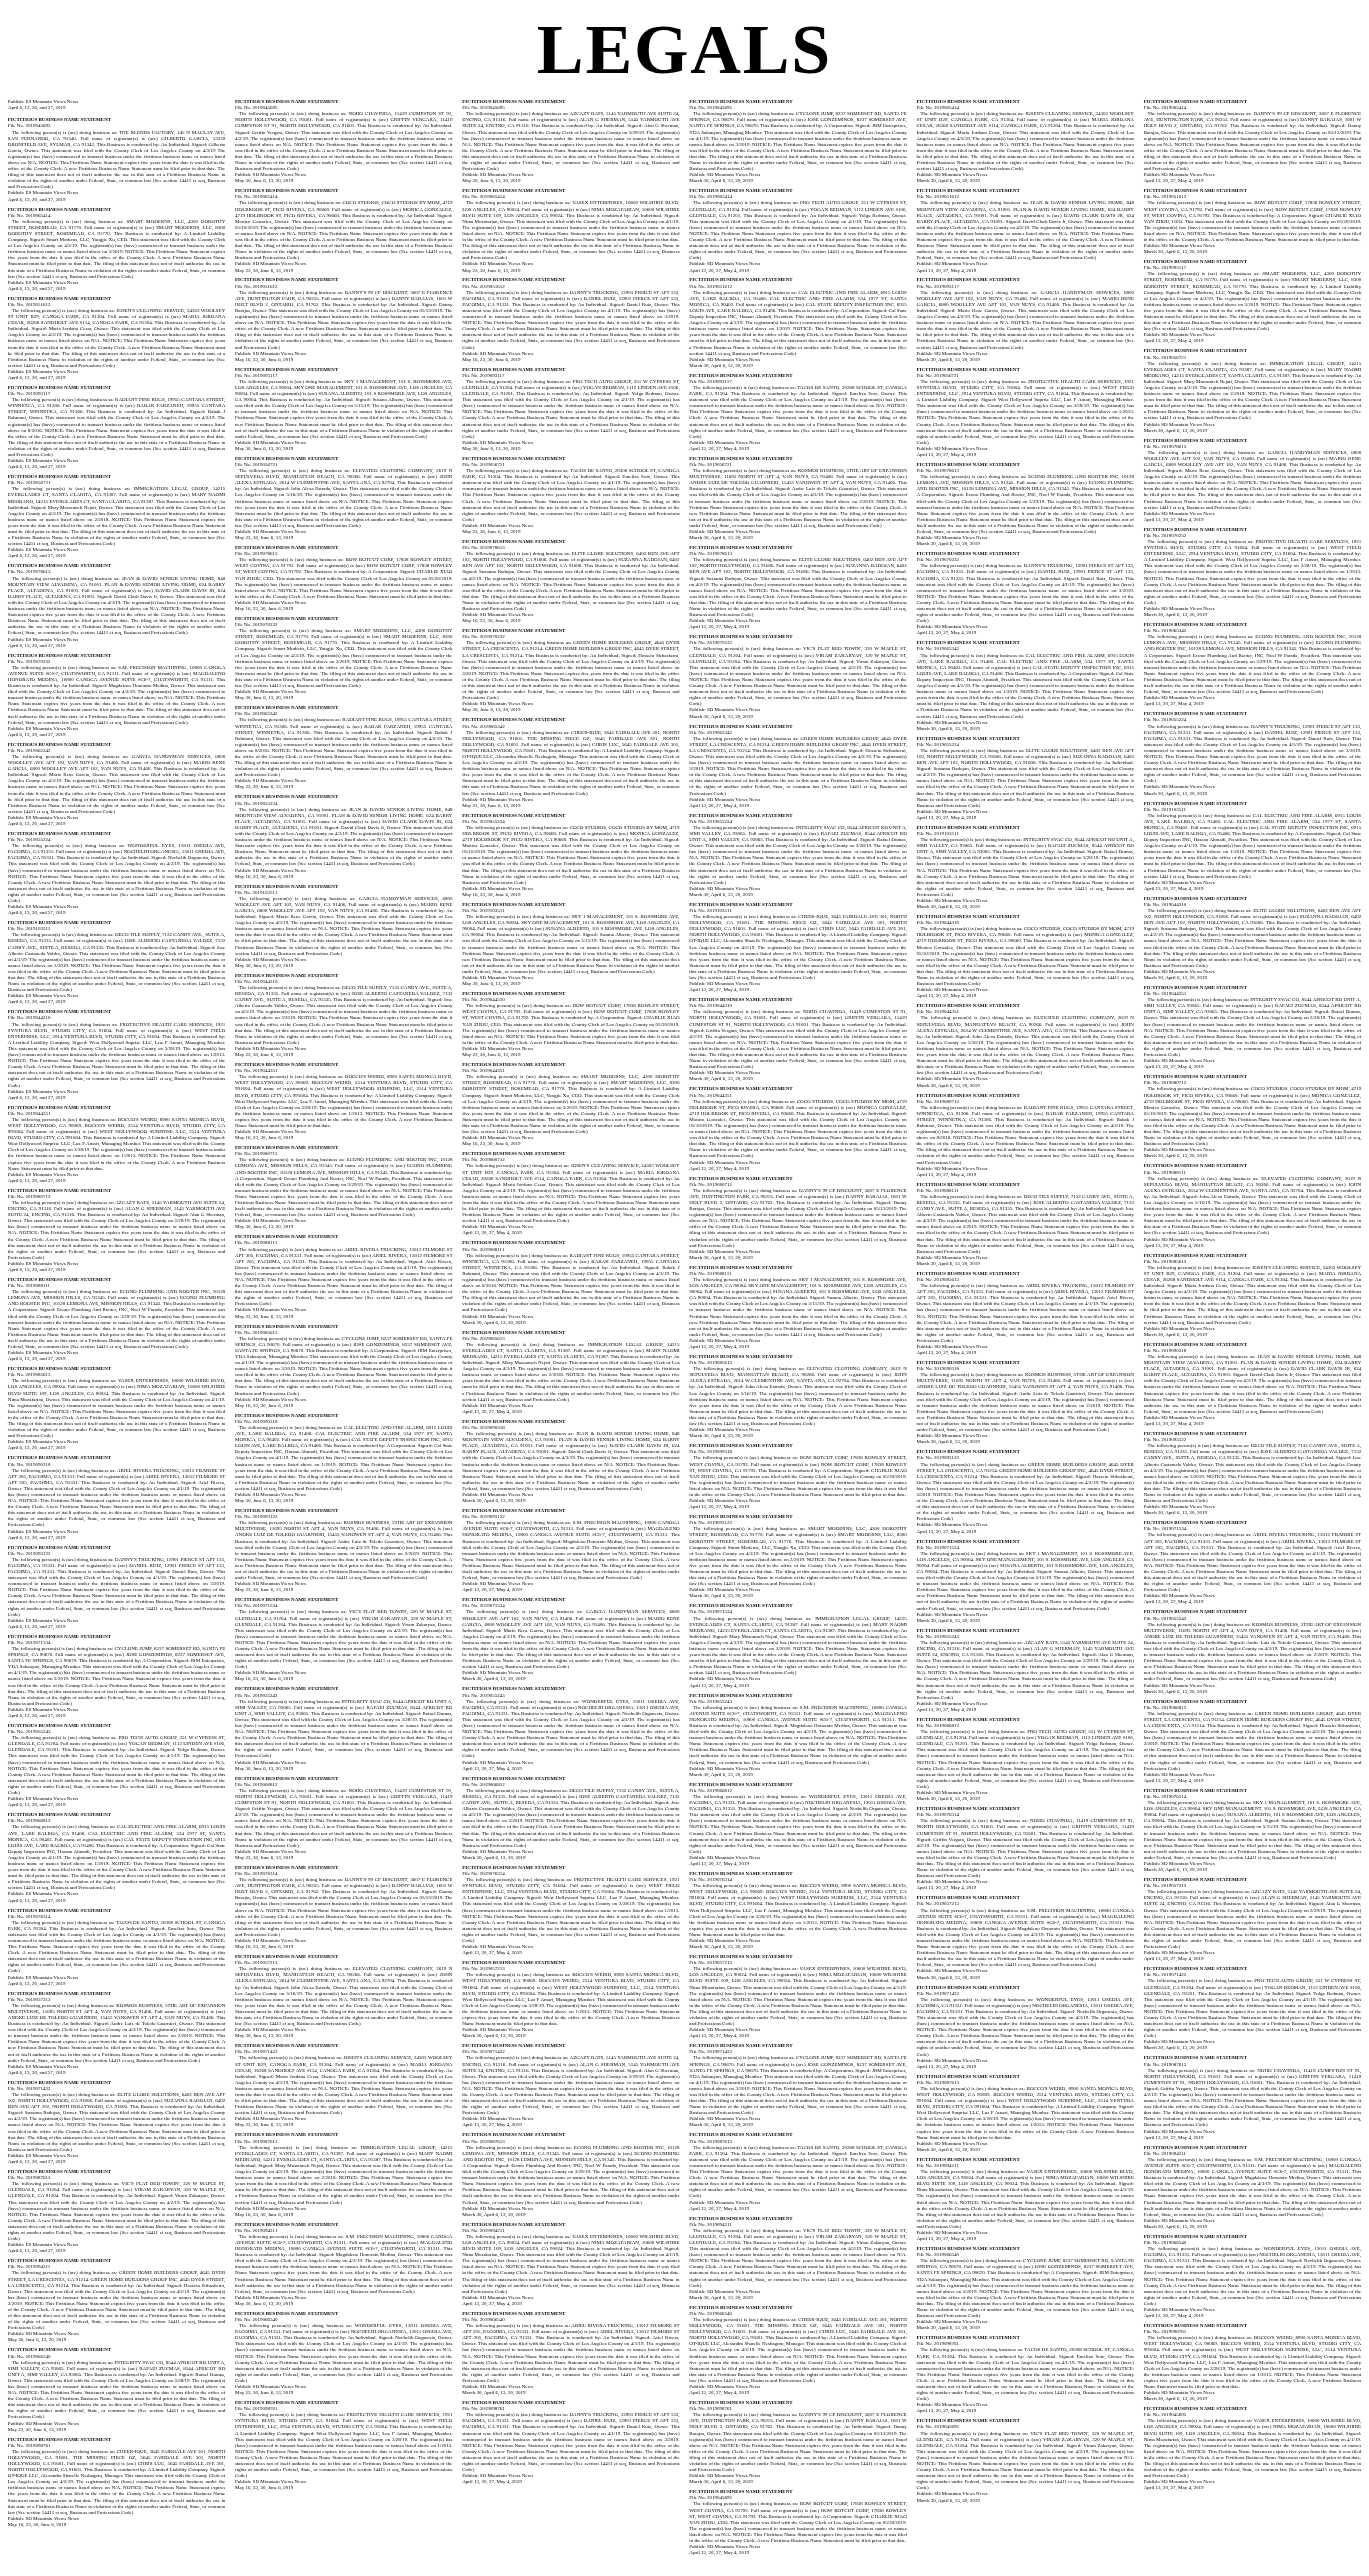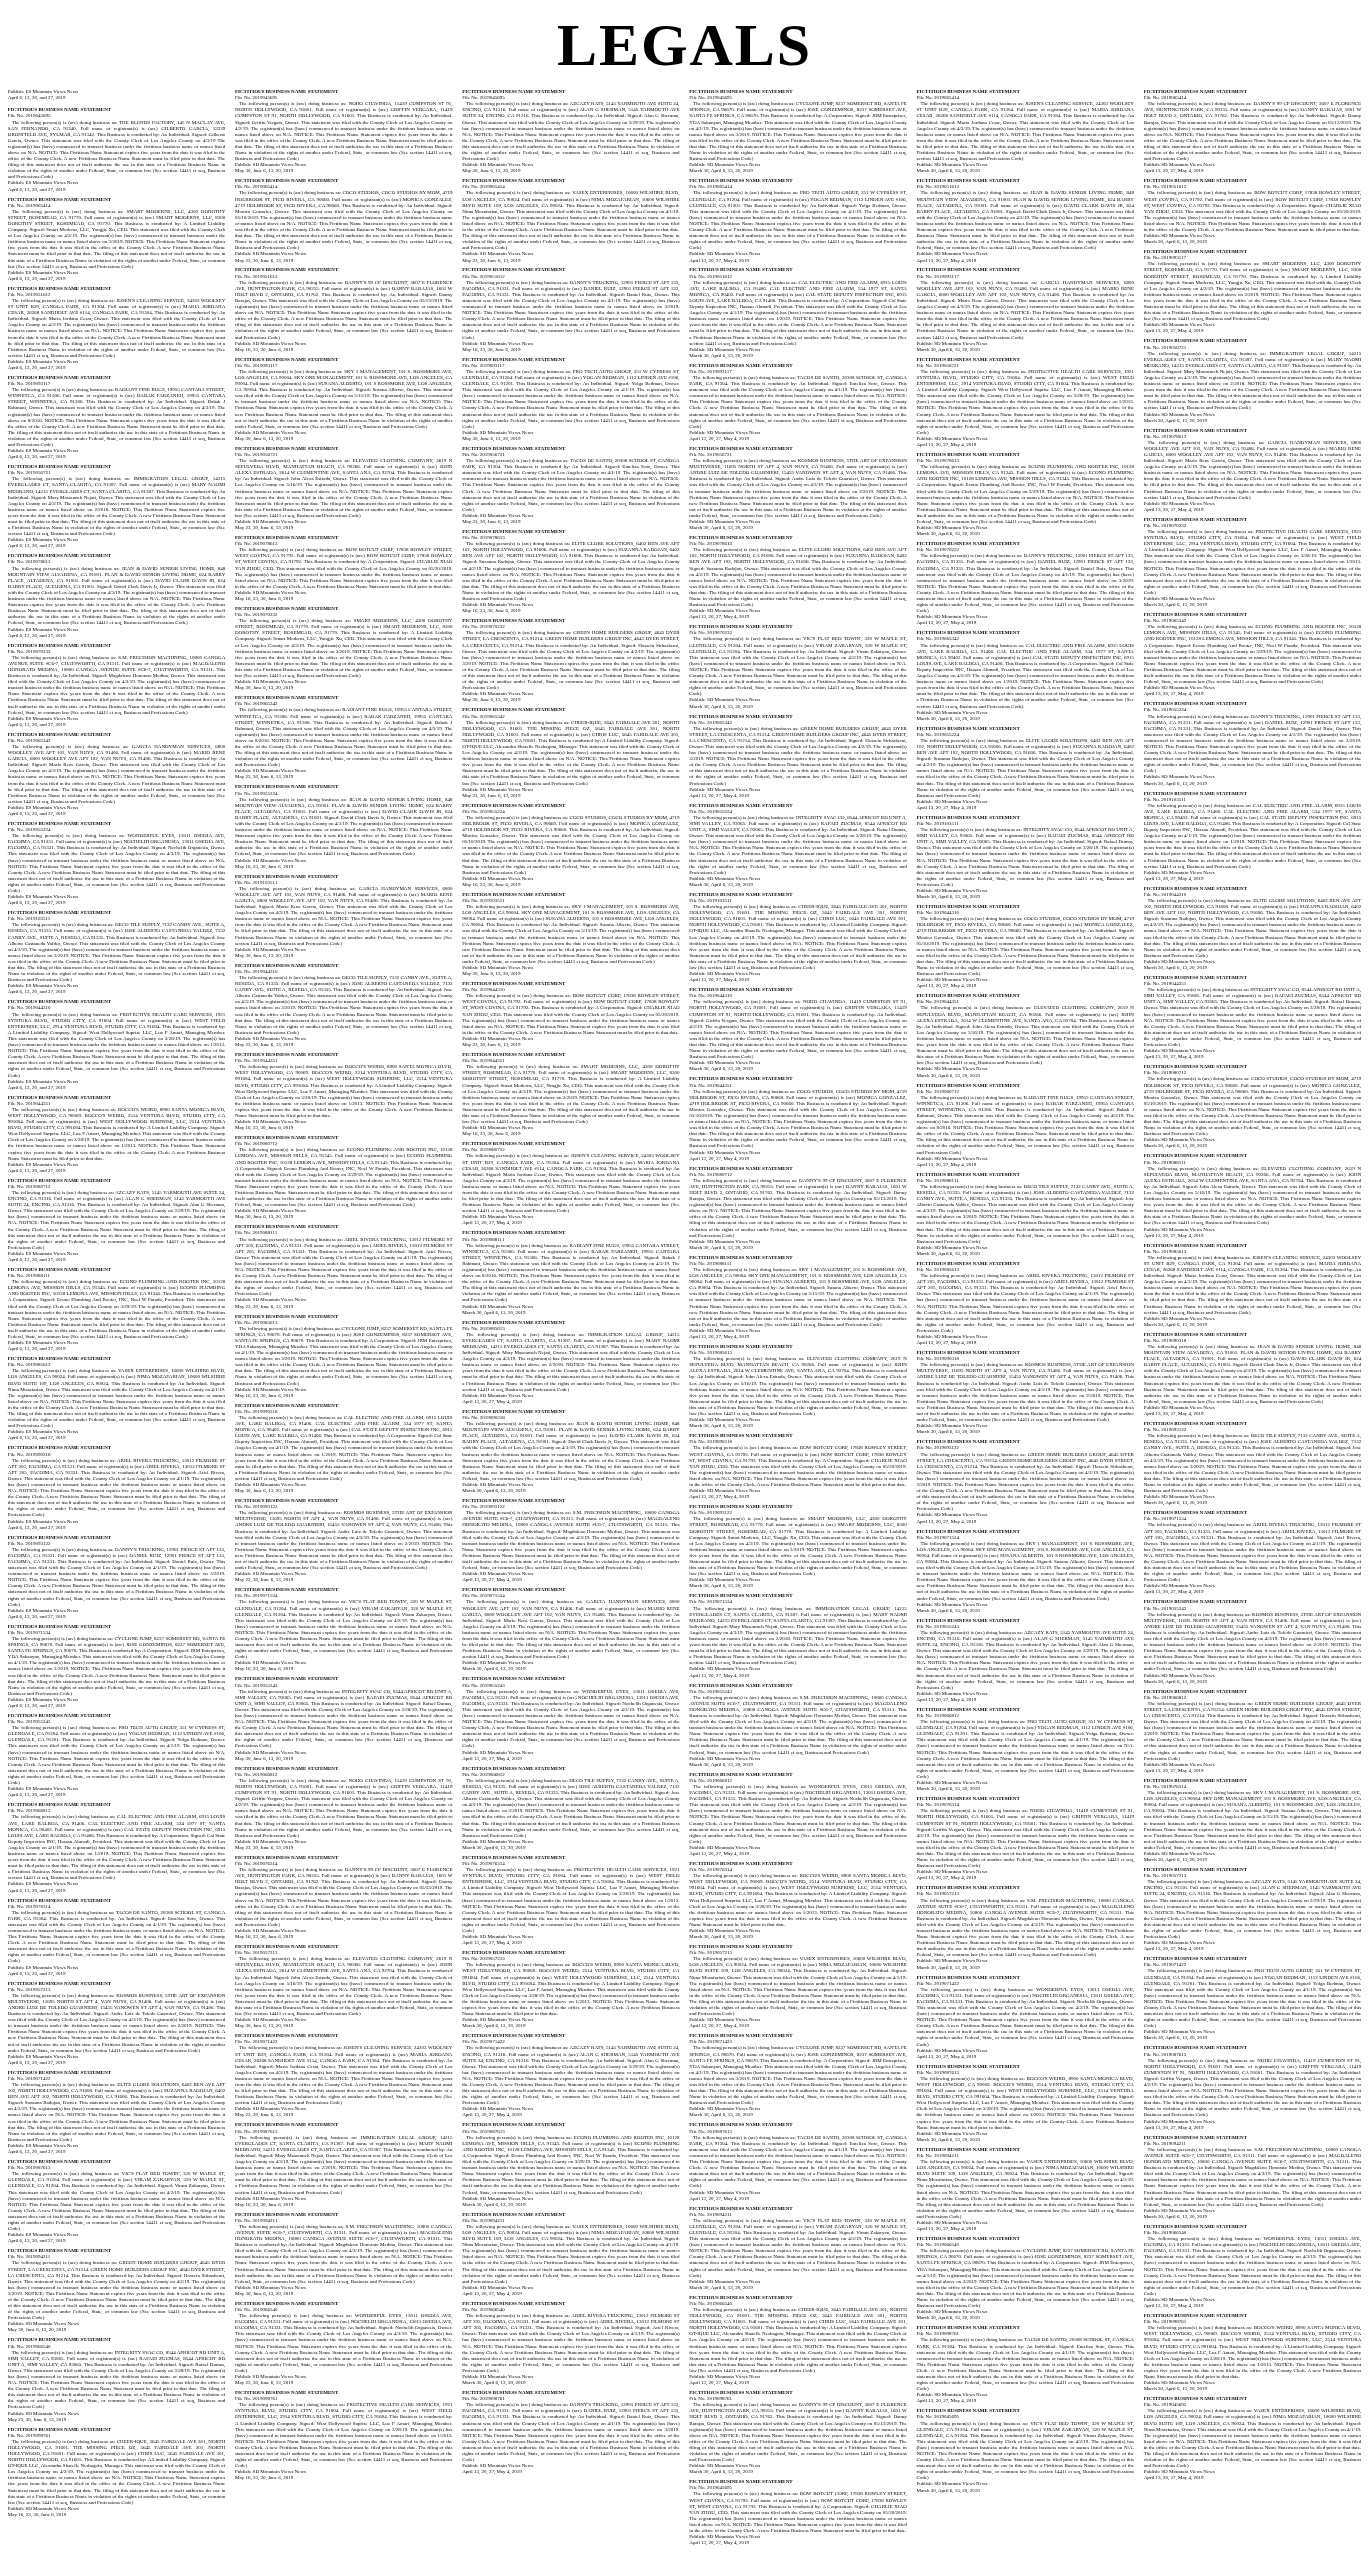--- a/index.html
+++ b/index.html
@@ -14,21 +14,21 @@
   }
   .page {
     width: 1369px;
     box-sizing: border-box;
     padding: 9.7px 7.8px 13.6px 7.8px;
   }
   .masthead {
     text-align: center;
     font-family: "Liberation Serif", serif;
     font-weight: bold;
-    font-size: 60px;
+    font-size: 70px;
     letter-spacing: 1.9px;
     line-height: 1;
     margin: 5.8px 0 13.6px 0;
   }
   .columns {
     column-count: 6;
     column-gap: 9.7px;
     column-fill: auto;
     height: 2460px;
     font-size: 5px;

